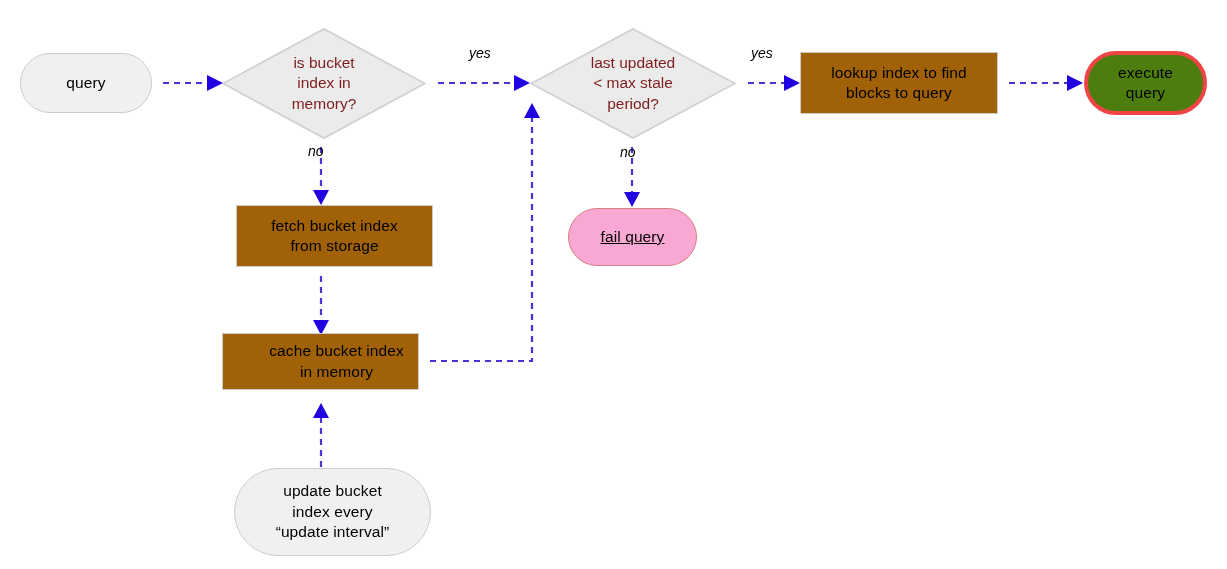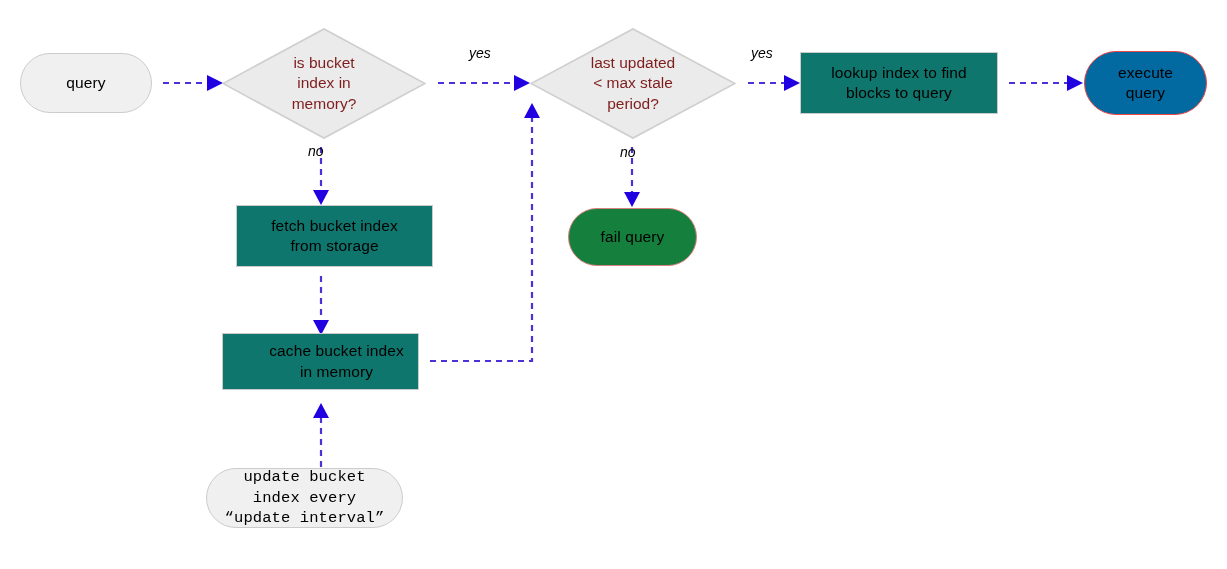--- a/index.html
+++ b/index.html
@@ -25,37 +25,38 @@
     justify-content: center;
     text-align: center;
     color: #000000;
     font-size: 15.5px;
     line-height: 1.32;
     letter-spacing: 0.1px;
   }
   .node .txt { white-space: pre-line; display: block; }
 
   .shape-rect {
-    background: #0f766e;
+    background: #a16207;
     border: 1px solid #cccccc;
   }
   .shape-round {
     background: #f0f0f0;
     border: 1px solid #cccccc;
     border-radius: 999px;
   }
   .shape-round-green {
-    background: #0369a1;
-    border: 1px solid #ef4444;
+    background: #4d7c0f;
+    border: 4px solid #ef4444;
     border-radius: 999px;
   }
   .shape-round-red {
-    background: #15803d;
+    background: #f9a8d4;
     border: 1px solid #d98080;
     border-radius: 999px;
+    text-decoration: underline;
   }
 
   
   .diamond-wrap { position: absolute; }
   .diamond-bg {
     position: absolute;
     left: 0; top: 0;
     width: 100%; height: 100%;
     background: #ebebeb;
     clip-path: polygon(50% 0%, 100% 50%, 50% 100%, 0% 50%);
@@ -176,21 +177,21 @@
   <div class="node shape-rect" style="left:222px; top:205px; width:197px; height:62px;margin-left:14px;">
     <span class="txt">fetch bucket index
 from storage</span>
   </div>
 
   <div class="node shape-rect" style="left:222px; top:333px; width:197px; height:57px;padding-left:32px;">
     <span class="txt">cache bucket index
 in memory</span>
   </div>
 
-  <div class="node shape-round" style="left:206px; top:468px; width:197px; height:60px;font-family:Liberation Mono, monospace;">
+  <div class="node shape-round" style="left:234px; top:468px; width:197px; height:88px;">
     <span class="txt">update bucket
 index every
 “update interval”</span>
   </div>
 
   <div class="node shape-round-red" style="left:568px; top:208px; width:129px; height:58px;">
     <span class="txt">fail query</span>
   </div>
 
   <div class="edge-label" style="left:469px; top:44px;">yes</div>

